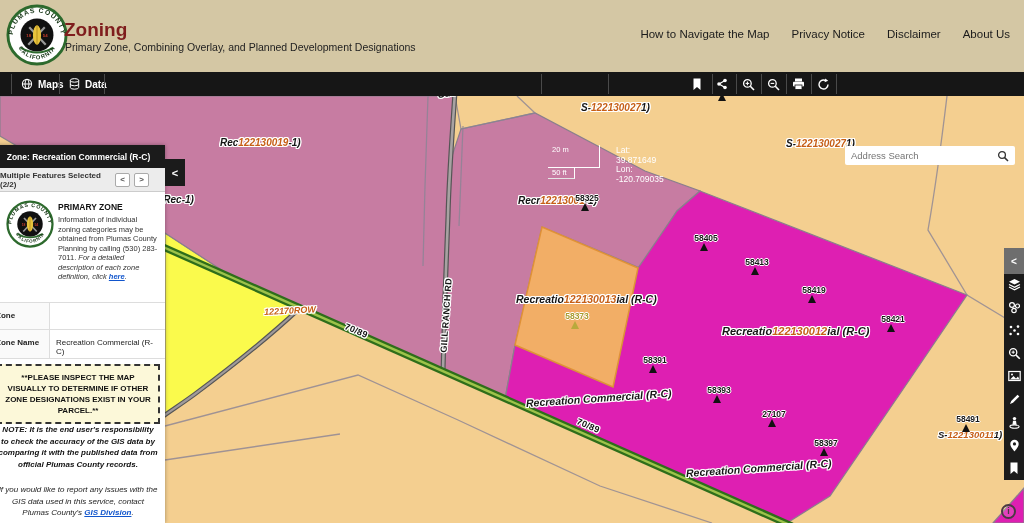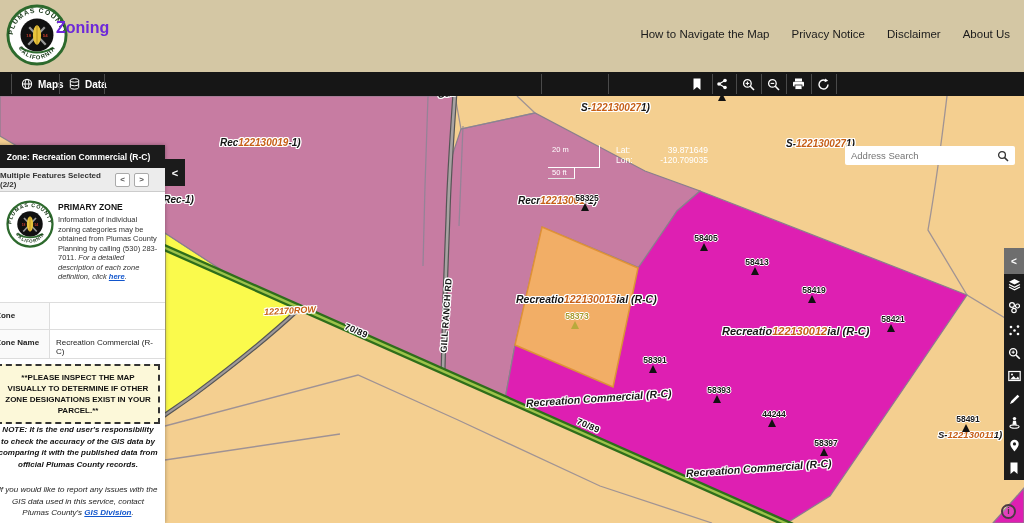--- a/index.html
+++ b/index.html
@@ -1,35 +1,35 @@
 <!DOCTYPE html>
 <html><head>
 <meta charset="utf-8">
 <style>
   * { margin:0; padding:0; box-sizing:border-box; }
   html,body { width:1024px; height:523px; overflow:hidden; font-family:"Liberation Sans", sans-serif; background:#d4c7a4; position:relative; }
 
   
   .header { position:absolute; left:0; top:0; width:1024px; height:72px; background:#d4c7a4; z-index:40; }
   .logo { position:absolute; left:6px; top:4px; width:62px; height:62px; }
-  .hdr-title { position:absolute; left:56px; top:19px; font-size:16px; font-weight:bold; color:#6d28d9; }
+  .hdr-title { position:absolute; left:64px; top:19px; font-size:19px; font-weight:bold; color:#7f1d1d; }
   .hdr-sub { position:absolute; left:65px; top:41px; font-size:10.5px; color:#222; }
   .hdr-nav { position:absolute; right:14px; top:28px; display:flex; gap:22px; }
   .nav-link { font-size:11.5px; color:#1b1b1b; text-decoration:none; cursor:pointer; white-space:nowrap; }
 
   
   .toolbar { position:absolute; left:0; top:72px; width:1024px; height:24px; background:#161616; z-index:40; color:#fff; }
   .tb-sep { position:absolute; top:2px; width:1px; height:20px; background:#4a4a4a; }
   .tb-btn { position:absolute; top:0; height:24px; display:flex; align-items:center; gap:5px; color:#fff; font-size:10px; font-weight:bold; cursor:pointer; padding:0 6px; }
   .tb-ico { position:absolute; top:2px; width:22px; height:20px; display:flex; align-items:center; justify-content:center; cursor:pointer; }
   .scale { position:absolute; left:548px; top:73px; color:#fff; font-size:7.5px; line-height:8px; }
   .scale .sm { width:52px; border-right:1px solid #fff; border-bottom:1px solid #fff; padding:1px 0 13px 4px; }
   .scale .sf { width:27px; border-right:1px solid #fff; border-bottom:1px solid #e5e5e5; padding:1px 0 1px 4px; }
   .latlon { position:absolute; left:616px; top:74px; width:92px; font-size:8.5px; line-height:9.5px; color:#fff; }
-  .latlon .row { display:flex; justify-content:space-between; }
+  .latlon .row { display:flex; justify-content:space-between;flex-direction:column; }
   .search { position:absolute; left:845px; top:74px; width:170px; height:19px; background:#fff; border-radius:2px; display:flex; align-items:center; }
   .search input { flex:1; border:none; outline:none; font-size:9.5px; padding:0 6px; color:#333; background:transparent; font-family:"Liberation Sans",sans-serif; }
 
   
   .map { position:absolute; left:0; top:96px; width:1024px; height:427px; overflow:hidden; background:#f4cf90; z-index:1; }
   .map svg.base { position:absolute; left:0; top:0; }
   .zlabel { position:absolute; white-space:nowrap; font-weight:bold; font-style:italic; color:#151515; line-height:1;
     text-shadow:-1px 0 0 #fff,1px 0 0 #fff,0 -1px 0 #fff,0 1px 0 #fff,-1px -1px 0 #fff,1px 1px 0 #fff,-1px 1px 0 #fff,1px -1px 0 #fff;
     transform-origin:left center; }
   .zlabel .orange { color:#c65f17; }
@@ -155,36 +155,37 @@
       <div class="mk-lbl" style="left: 737px; top: 162px;">58413</div>
       <div class="mk-tri" style="left: 808px; top: 199px;"></div>
       <div class="mk-lbl" style="left: 794px; top: 190px;">58419</div>
       <div class="mk-tri" style="left: 887px; top: 228px;"></div>
       <div class="mk-lbl" style="left: 873px; top: 219px;">58421</div>
       <div class="mk-tri" style="left: 649px; top: 269px;"></div>
       <div class="mk-lbl" style="left: 635px; top: 260px;">58391</div>
       <div class="mk-tri" style="left: 713px; top: 299px;"></div>
       <div class="mk-lbl" style="left: 699px; top: 290px;">58393</div>
       <div class="mk-tri" style="left: 768px; top: 323px;"></div>
-      <div class="mk-lbl" style="left: 754px; top: 314px;">44244</div>
+      <div class="mk-lbl" style="left: 754px; top: 314px;">27107</div>
       <div class="mk-tri" style="left: 820px; top: 352px;"></div>
       <div class="mk-lbl" style="left: 806px; top: 343px;">58397</div>
       <div class="mk-tri" style="left: 962px; top: 328px;"></div>
       <div class="mk-lbl" style="left: 948px; top: 319px;">58491</div>
       <div class="mk-tri hl" style="left: 571px; top: 225px;"></div>
       <div class="mk-lbl hl" style="left: 557px; top: 216px;">58373</div>
     </div>
   <div class="info-circle">i</div>
 </div>
 
 <div class="header">
   <svg class="logo" viewBox="0 0 64 64">
       <use href="#clogo"></use>
     </svg>
   <div class="hdr-title">Zoning</div>
+  <div class="hdr-sub">Primary Zone, Combining Overlay, and Planned Development Designations</div>
   <div class="hdr-nav">
       <a class="nav-link">How to Navigate the Map</a>
       <a class="nav-link">Privacy Notice</a>
       <a class="nav-link">Disclaimer</a>
       <a class="nav-link">About Us</a>
     </div>
 </div>
 
 <div class="toolbar">
   <div class="tb-sep" style="left:11px"></div>

